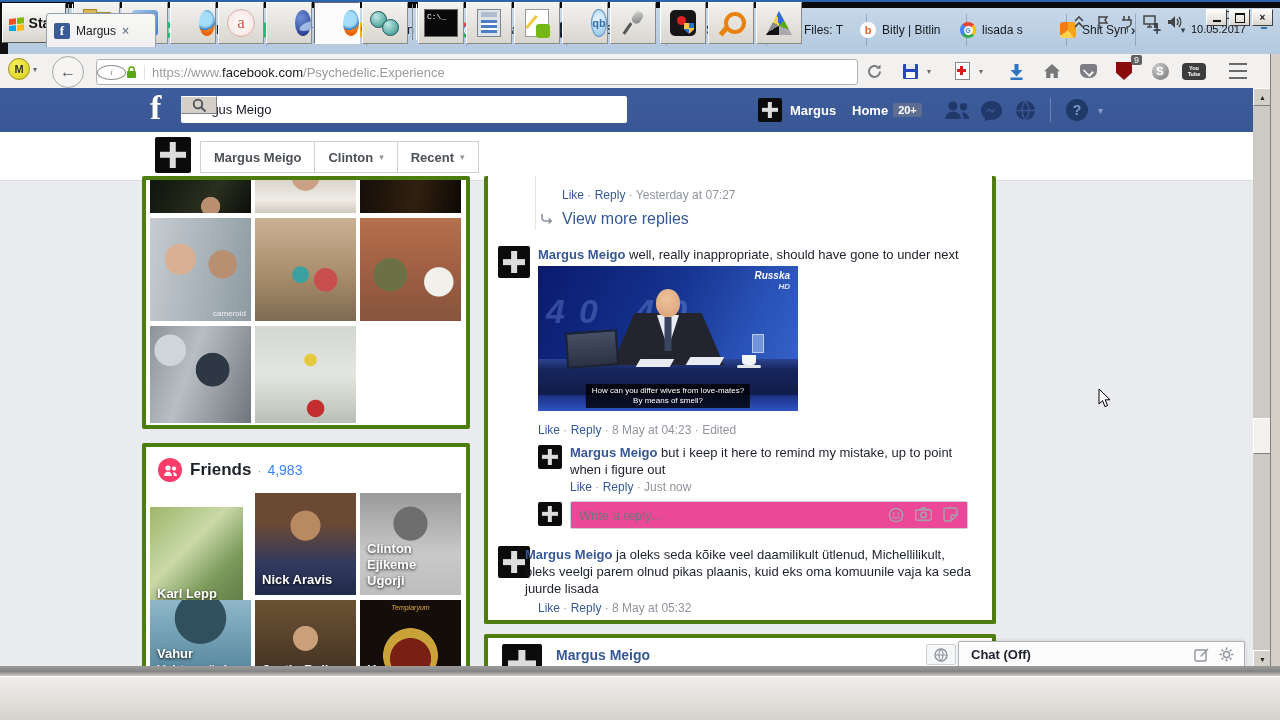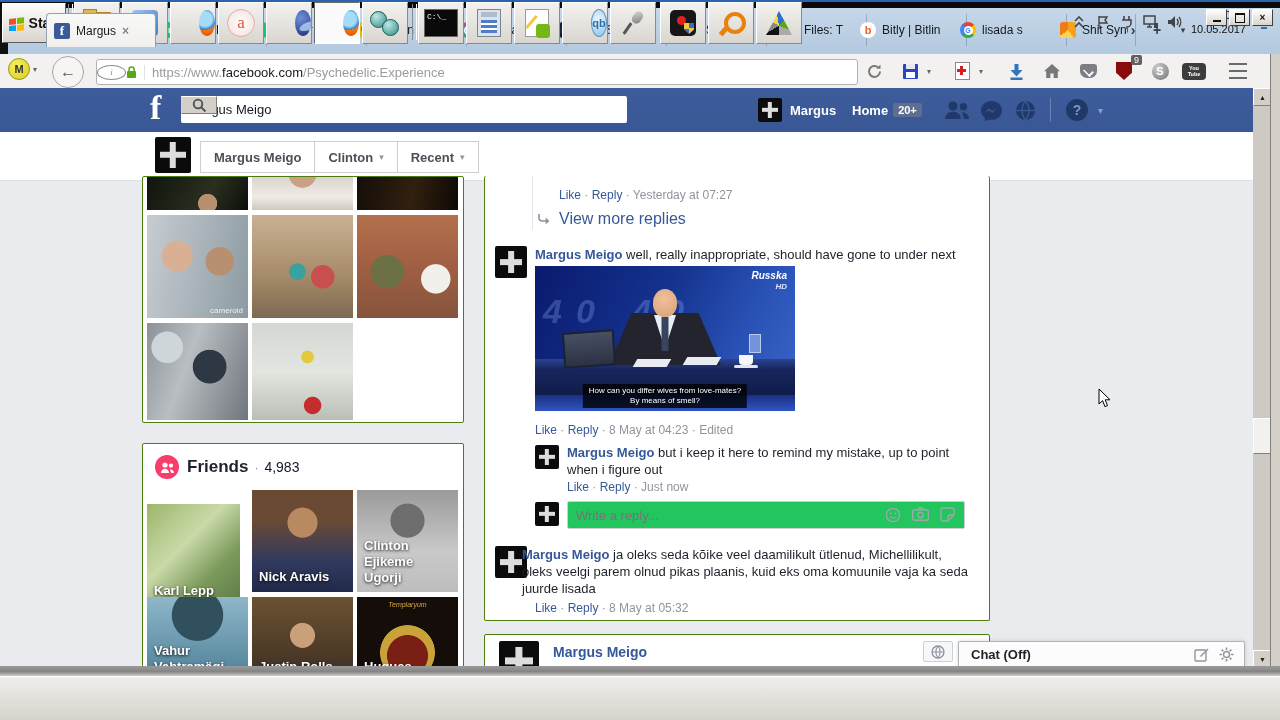--- a/index.html
+++ b/index.html
@@ -91,21 +91,21 @@
         display:flex;align-items:center;justify-content:center;}
 
   .subnav{position:absolute;left:0;top:44px;width:1253px;height:48px;background:#fff;border-bottom:1px solid #dddfe2;}
   .seg{position:absolute;top:9px;height:30px;display:flex;align-items:center;border:1px solid #ccd0d5;background:#fff;
        font-size:13px;font-weight:bold;color:#4b4f56;}
   .seg > div{padding:0 13px;display:flex;align-items:center;gap:6px;height:100%;border-right:1px solid #ccd0d5;}
   .seg > div:last-child{border-right:none;}
   .seg .cv{color:#90949c;font-size:9px;}
   .bigava{position:absolute;left:155px;top:5px;width:36px;height:36px;background:#0b0b0b;border-radius:2px;}
 
-  .card{position:absolute;background:#fff;border:1px solid #4d7c0f;border-radius:2px;}
+  .card{position:absolute;background:#fff;border:4px solid #4d7c0f;border-radius:2px;}
   .tile{position:absolute;overflow:hidden;}
   .tile .nm{position:absolute;left:7px;color:#fff;font-size:13px;font-weight:bold;line-height:16px;
         text-shadow:0 1px 3px rgba(0,0,0,.9);}
   .wm{position:absolute;right:5px;bottom:3px;color:rgba(255,255,255,.85);font-size:8px;}
 
   
   .ph-a1{background:radial-gradient(circle at 60% 80%,#b98f6f 0 14%,transparent 15%),linear-gradient(120deg,#10150e,#2a2f1f 60%,#0c0f0a);}
   .ph-a2{background:radial-gradient(circle at 50% -10%,#caa184 0 22%,transparent 23%),linear-gradient(#d9d4cb,#efece6 60%,#cfc9bd);}
   .ph-a3{background:linear-gradient(100deg,#150e09,#31200f 55%,#0d0805);}
   .ph-b1{background:radial-gradient(circle at 30% 40%,#d9b093 0 16%,transparent 17%),
@@ -166,21 +166,21 @@
   .laptop{position:absolute;left:28px;bottom:44px;width:48px;height:32px;background:linear-gradient(#474f63,#2c3242);
        border:2px solid #1d2230;transform:rotate(-4deg);}
   .paper{position:absolute;bottom:44px;width:34px;height:8px;background:#e8ecf2;transform:skewX(-30deg);}
   .cup{position:absolute;left:204px;bottom:46px;width:14px;height:10px;background:#f4f6f8;border-radius:0 0 4px 4px;}
   .saucer{position:absolute;left:199px;bottom:43px;width:24px;height:3px;background:#e3e7ec;border-radius:2px;}
   .glass{position:absolute;left:214px;bottom:58px;width:10px;height:17px;background:rgba(205,225,255,.45);border:1px solid rgba(230,240,255,.6);}
   .subt{position:absolute;left:50%;bottom:3px;transform:translateX(-50%);background:rgba(0,0,0,.78);
        color:#fff;font-size:8px;line-height:10px;text-align:center;padding:2px 6px;white-space:nowrap;}
 
   .replybox{position:absolute;left:82px;top:325px;width:396px;height:26px;border:1px solid #ccd0d5;border-radius:2px;
-       background:#22c55e;display:flex;align-items:center;gap:20px;}
+       background:#ec4899;display:flex;align-items:center;gap:20px;}
   .replybox input{flex:1;border:none;outline:none;font-size:13px;color:#333;padding:0 8px;background:transparent;
        font-family:"Liberation Sans",sans-serif;}
   .rb-icons{display:flex;gap:11px;padding-right:9px;}
 
   .chatbar{position:absolute;left:958px;top:553px;width:285px;height:25px;background:#fcfcfc;
        border:1px solid #b0b3b8;border-bottom:none;border-radius:2px 2px 0 0;box-shadow:0 0 4px rgba(0,0,0,.15);
        display:flex;align-items:center;font-size:13px;font-weight:bold;color:#1d2129;}
   .globebtn{position:absolute;right:36px;top:6px;width:28px;height:19px;border:1px solid #ccd0d5;border-radius:2px;
        display:flex;align-items:center;justify-content:center;background:#f6f7f9;}
 
@@ -488,21 +488,21 @@
               <circle cx="5" cy="3" r="2.6"></circle>
               <path d="M1 11c0-2.6 1.8-4.2 4-4.2s4 1.6 4 4.2z"></path>
               <circle cx="11" cy="3.6" r="2.1"></circle>
               <path d="M10 7.2c2.3.2 4 1.6 4 3.8h-3z"></path>
             </g>
           </svg>
       </div>
       <div class="a" style="left:44px;top:13px;font-size:17px;color:#1d2129;display:flex;gap:6px;align-items:baseline">
         <span style="font-weight:bold">Friends</span>
         <span class="meta">·</span>
-        <span style="font-size:14px;color:#0f172a">4,983</span>
+        <span style="font-size:14px;color:#3b82f6">4,983</span>
       </div>
       <div class="tile fr-karl" style="left:4px;top:60px;width:93px;height:102px">
         <span class="nm" style="bottom:7px">Karl Lepp</span>
       </div>
       <div class="tile fr-nick" style="left:109px;top:46px;width:101px;height:102px">
         <span class="nm" style="bottom:7px">Nick Aravis</span>
       </div>
       <div class="tile fr-clinton" style="left:214px;top:46px;width:101px;height:102px">
         <span class="nm" style="bottom:22px">Clinton Ejikeme</span>
         <span class="nm" style="bottom:6px">Ugorji</span>

